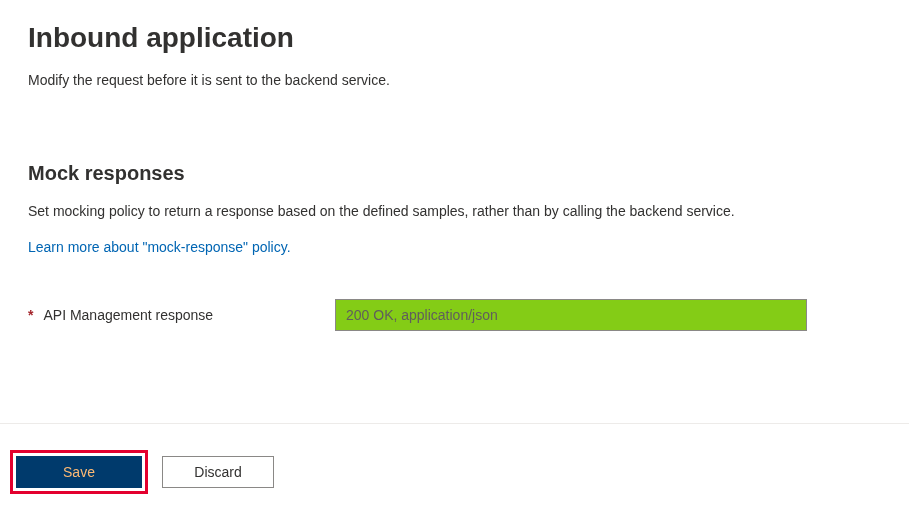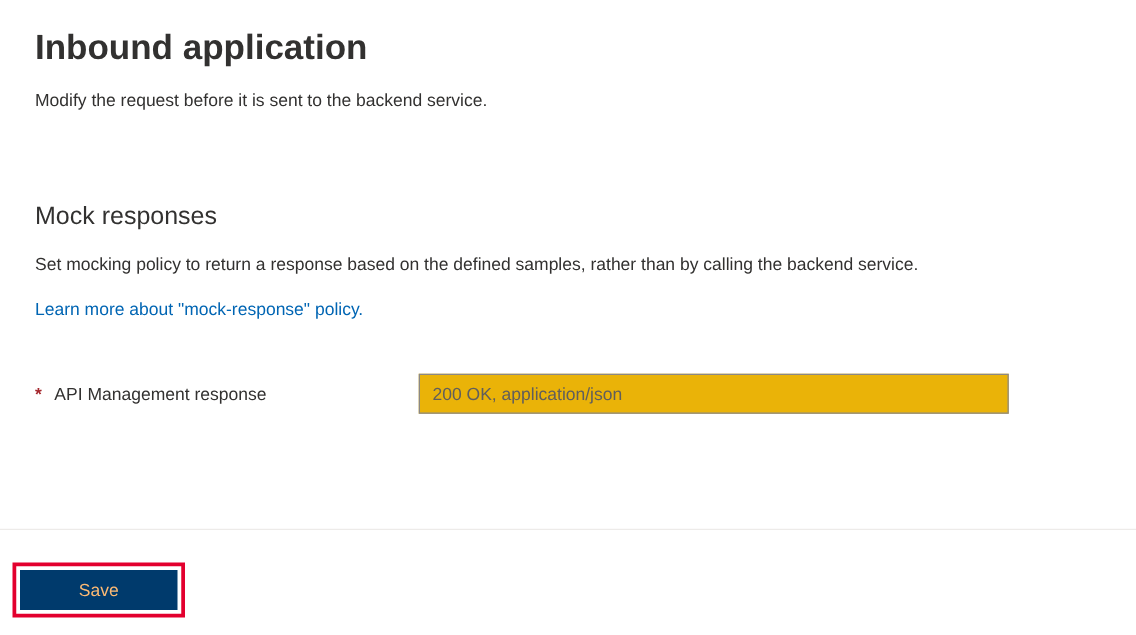--- a/index.html
+++ b/index.html
@@ -23,21 +23,21 @@
       color: #323130;
       margin-bottom: 18px;
     }
     .subtitle {
       font-size: 14px;
       color: #323130;
       margin-bottom: 74px;
     }
     h2.section-title {
       font-size: 20px;
-      font-weight: 400;
+      font-weight: 700;
       color: #323130;
       margin-bottom: 18px;
     }
     .section-desc {
       font-size: 14px;
       color: #323130;
       margin-bottom: 20px;
     }
     .learn-link {
       color: #0065b3;
@@ -69,21 +69,21 @@
       text-align: center;
     }
     .response-select {
       width: 472px;
       height: 32px;
       border: 1px solid #8a8886;
       padding: 0 10px;
       font-size: 14px;
       font-family: inherit;
       color: #605e5c;
-      background: #eab308;
+      background: #84cc16;
       outline: none;
     }
     .divider {
       position: absolute;
       left: 0;
       right: 0;
       bottom: 84px;
       height: 1px;
       background: #edebe9;
     }
@@ -143,16 +143,17 @@
   </div>
   <input type="text" class="response-select" value="200 OK, application/json" style="">
 </div>
 
 <div class="divider"></div>
 
 <div class="button-bar">
   <div class="save-wrap">
     <button class="btn btn-primary">Save</button>
   </div>
+  <button class="btn btn-secondary">Discard</button>
 </div>
 
 
 
 
 </body></html>

